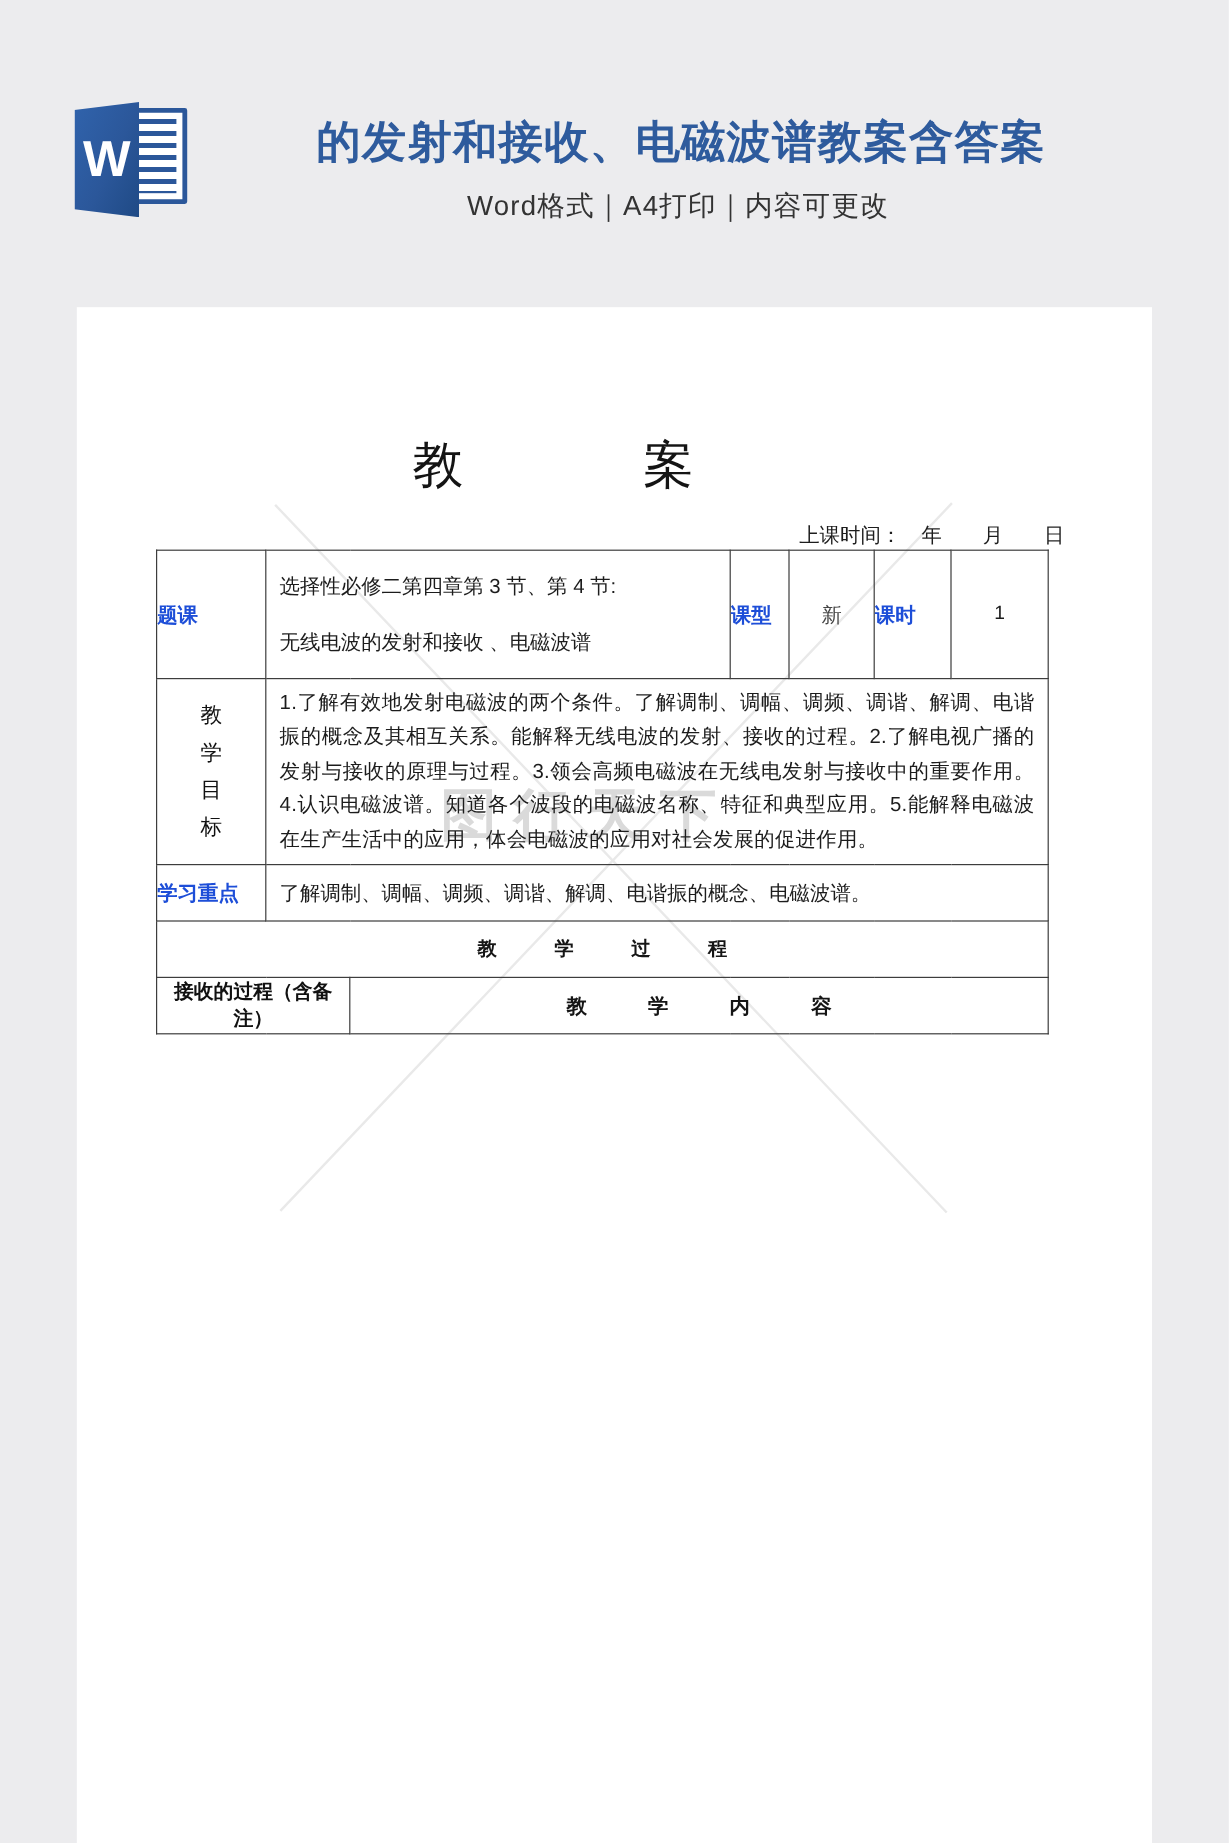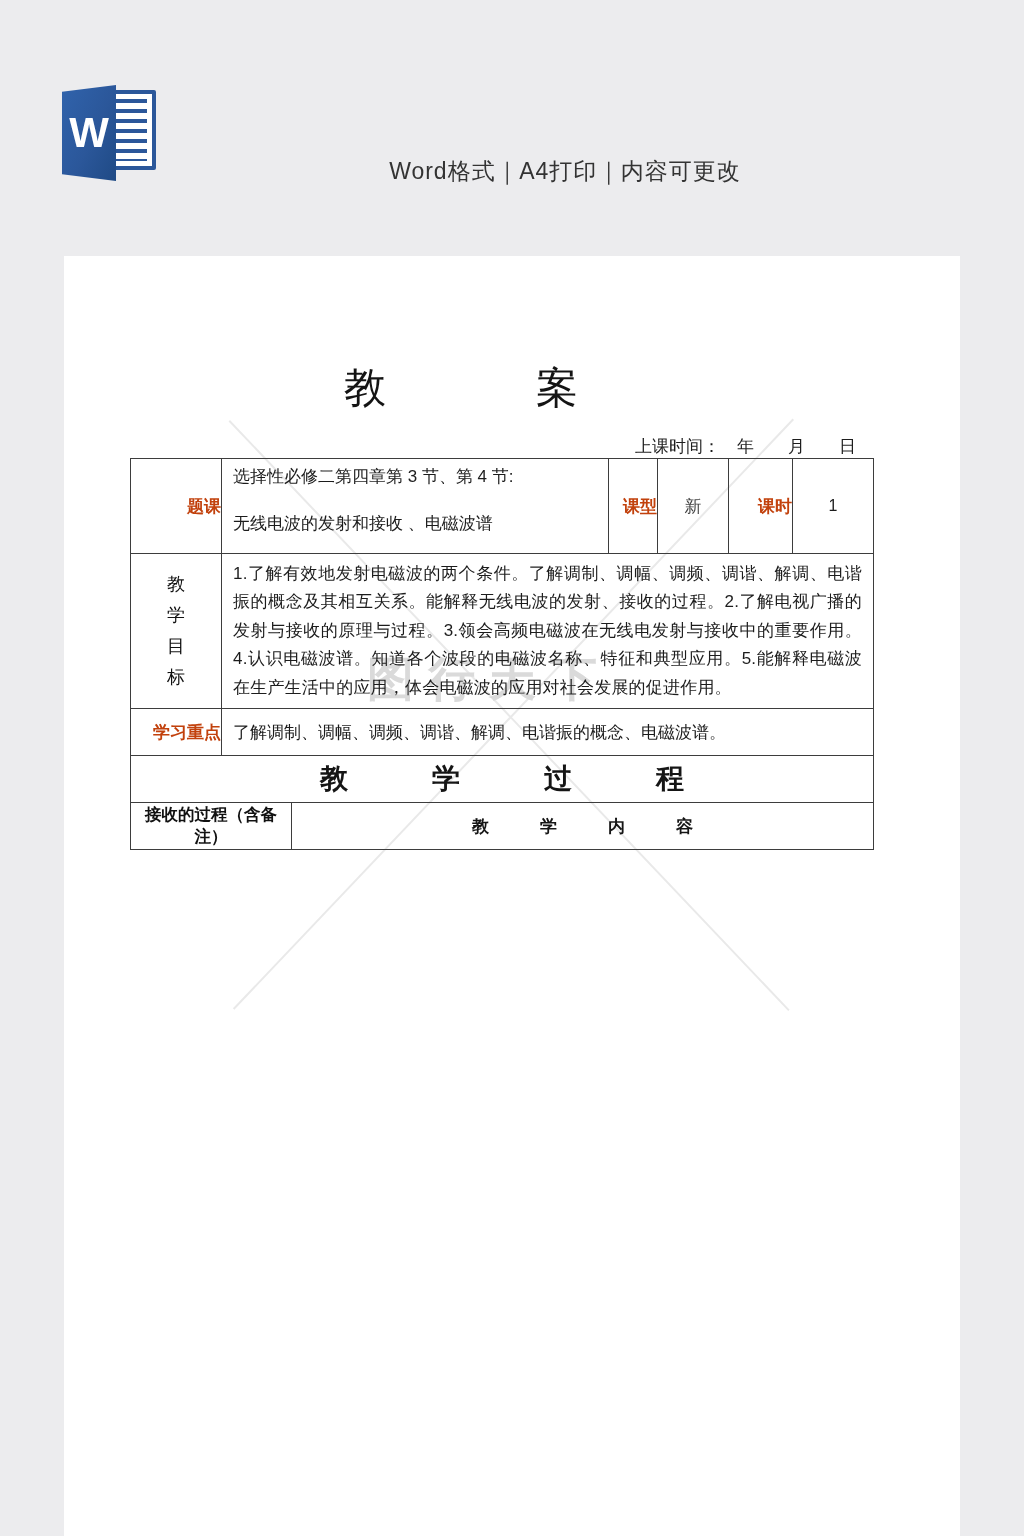--- a/index.html
+++ b/index.html
@@ -62,81 +62,82 @@
     white-space:nowrap;
   }
 
   .doc-title {
     position:absolute; left:0; top:104px; width:800px; text-align:center;
     font-family:"Liberation Serif","DejaVu Serif",serif;
     font-size:42px; color:#141414; letter-spacing:6px; white-space:nowrap;
   }
 
   .class-time {
-    position:absolute; right:104px; top:179px;
+    position:absolute; right:73px; top:179px;
     font-family:"Liberation Serif","DejaVu Serif",serif;
     font-size:17px; color:#1d1d1d; white-space:nowrap;text-align:right;
   }
 
   
   table.lesson {
     position:absolute; left:66px; top:202px; width:743px;
     border-collapse:collapse; table-layout:fixed;
     font-size:17px; color:#1c1c1c;
   }
   table.lesson td {
     border:1px solid #3d3d3d; vertical-align:middle; overflow:hidden;
   }
   td.c-label {
-    text-align:right; font-weight:bold; font-size:17px; color:#c2410c;margin-top:12px;
+    text-align:left; font-weight:bold; font-size:17px; color:#1d4ed8;margin-top:12px;
   }
   td.c-label-serif {
     text-align:center;
     font-family:"Liberation Serif","DejaVu Serif",serif;
     font-weight:600; color:#111;
   }
   .v-label {
     font-family:"Liberation Serif","DejaVu Serif",serif; font-weight:500;
     white-space:pre-line; line-height:31px; font-size:18px; text-align:center;
   }
   td.c-content { padding:4px 10px 4px 11px; }
-  .r1-line1 { margin-top:2px; }
+  .r1-line1 { margin-top:14px; }
   .r1-line2 { margin-top:24px; margin-bottom:14px; }
   td.c-new {
     text-align:center; font-family:"Liberation Serif","DejaVu Serif",serif;
     color:#454545;
   }
   td.c-num { text-align:center; font-size:16px; }
   .goal-text {
     line-height:28.6px; text-align:justify; letter-spacing:0.2px;
     padding:1px 1px 1px 0;
   }
   td.c-proc {
     text-align:center;
     font-family:"Liberation Serif","DejaVu Serif",serif;
-    font-weight:bold; font-size:28px; color:#151515; white-space:nowrap;
+    font-weight:bold; font-size:16px; color:#151515; white-space:nowrap;
   }
   td.c-proc-sub {
     text-align:center;
     font-family:"Liberation Serif","DejaVu Serif",serif;
     font-weight:600; font-size:17px; color:#151515; white-space:nowrap;
   }
 </style>
 </head>
 <body>
 
 <div class="site-header">
   <div class="word-icon">
     <div class="doc-page">
       <div class="doc-lines"></div>
     </div>
     <div class="panel">
       <span class="w-letter">W</span>
     </div>
   </div>
+  <div class="site-title">的发射和接收、电磁波谱教案含答案</div>
   <div class="site-subtitle">Word格式｜A4打印｜内容可更改</div>
 </div>
 
 <div class="page">
 
   <div class="wm-line wm-line-a"></div>
   <div class="wm-line wm-line-b"></div>
   <div class="wm-text">图行天下</div>
 
   <div class="doc-title">教　　　案</div>

